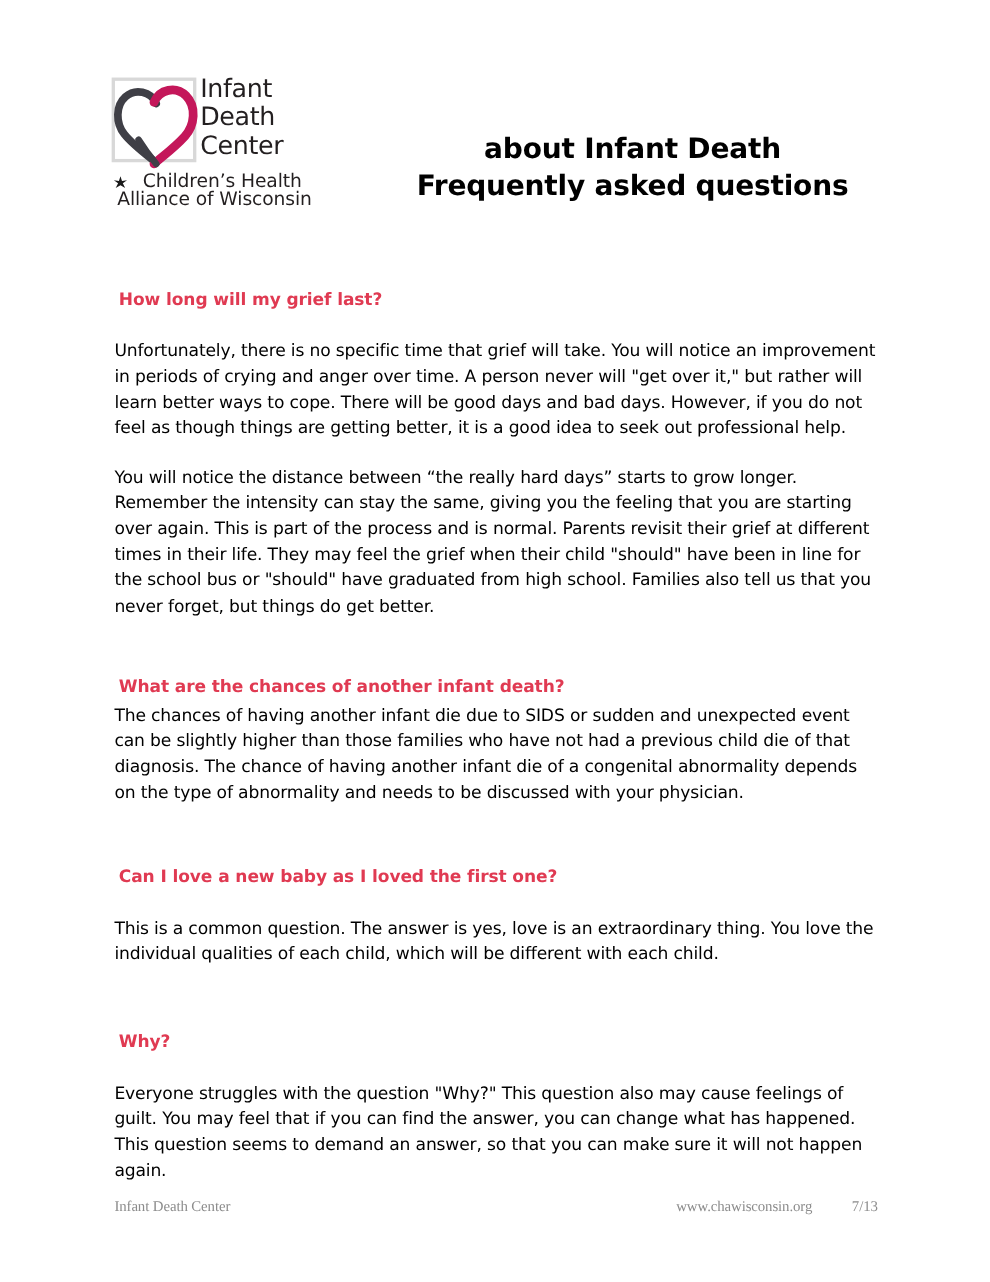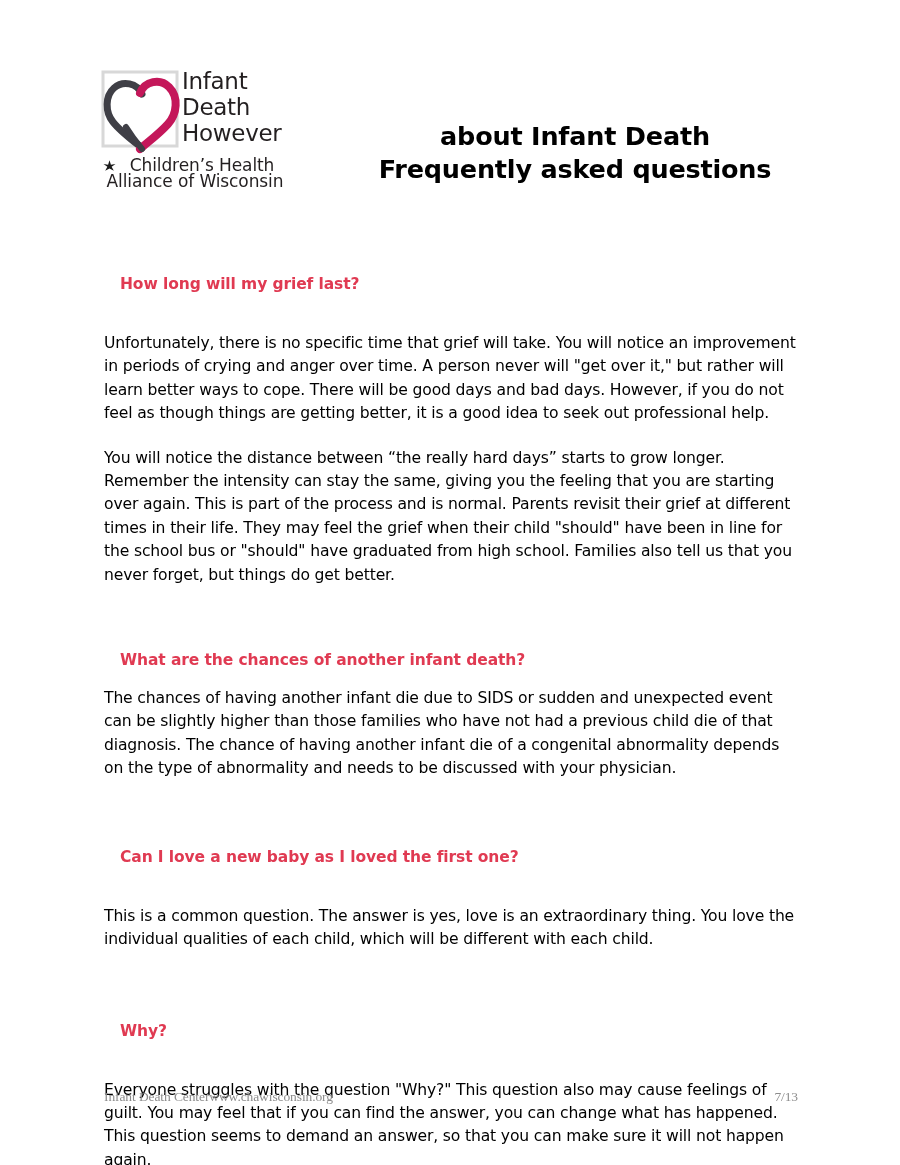--- a/index.html
+++ b/index.html
@@ -109,21 +109,21 @@
     width: 694px;
   }
 
   .q-heading {
     font-family: "DejaVu Sans", sans-serif;
     font-weight: bold;
     font-size: 15.5px;
     line-height: 20px;
     color: #e03a52;
     letter-spacing: -0.1px;
-    margin: 16px;
+    margin: 4px;
   }
 
   .para {
     font-family: "DejaVu Sans", sans-serif;
     font-size: 15.6px;
     line-height: 23.4px;
     color: #000000;
     margin: 0;
     letter-spacing: -0.15px;
   }
@@ -146,21 +146,21 @@
     display: flex;
     align-items: baseline;
     font-family: Liberation Serif, serif;
     font-size: 13.5px;
     color: #8c8c8c;
     letter-spacing: -0.1px;
   }
   .footer-left { flex: 0 0 auto; }
   .footer-center {
     flex: 1 1 auto;
-    text-align: left;
+    text-align: right;
     padding-right: 36px;
   }
   .footer-right { flex: 0 0 auto; }
 </style>
 </head>
 <body>
 
 <div class="page">
 
   <div class="header">
@@ -176,21 +176,21 @@
 
           <path d="M44 27 C49 15 64 12 73 21 C83 31 81 48 72 58 C63 68 52 76 44 83" fill="none" stroke="#c4175a" stroke-width="8" stroke-linecap="round" stroke-linejoin="round"></path>
 
           <path d="M30 61 C35 69 41 77 46 83" fill="none" stroke="#3f3f46" stroke-width="6" stroke-linecap="round"></path>
         </svg>
       </div>
 
       <div class="logo-words">
         <span>Infant</span>
         <span>Death</span>
-        <span>However</span>
+        <span>Center</span>
       </div>
 
       <div class="logo-tagline">
         <span class="line line1">
           <svg class="star-icon" viewBox="0 0 16 16" aria-hidden="true">
             <path d="M8 1.2 L9.5 6.0 L14.4 5.3 L10.3 8.2 L12.6 12.6 L8 10.0 L3.4 12.6 L5.7 8.2 L1.6 5.3 L6.5 6.0 Z" fill="#1a1a1a"></path>
           </svg>
           <span>Children’s Health</span>
         </span>
         <span class="line">Alliance of Wisconsin</span>

